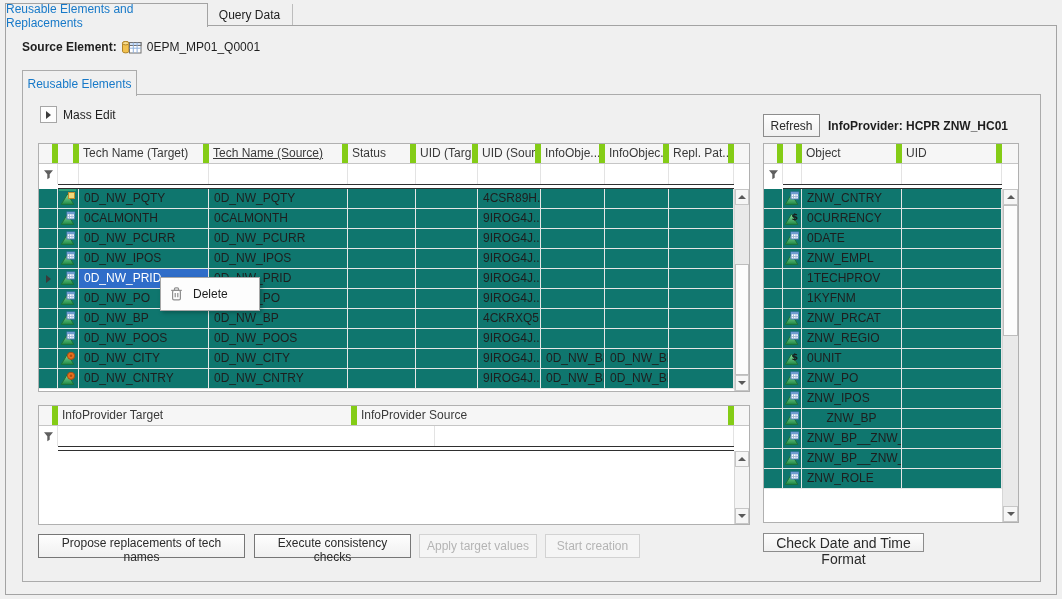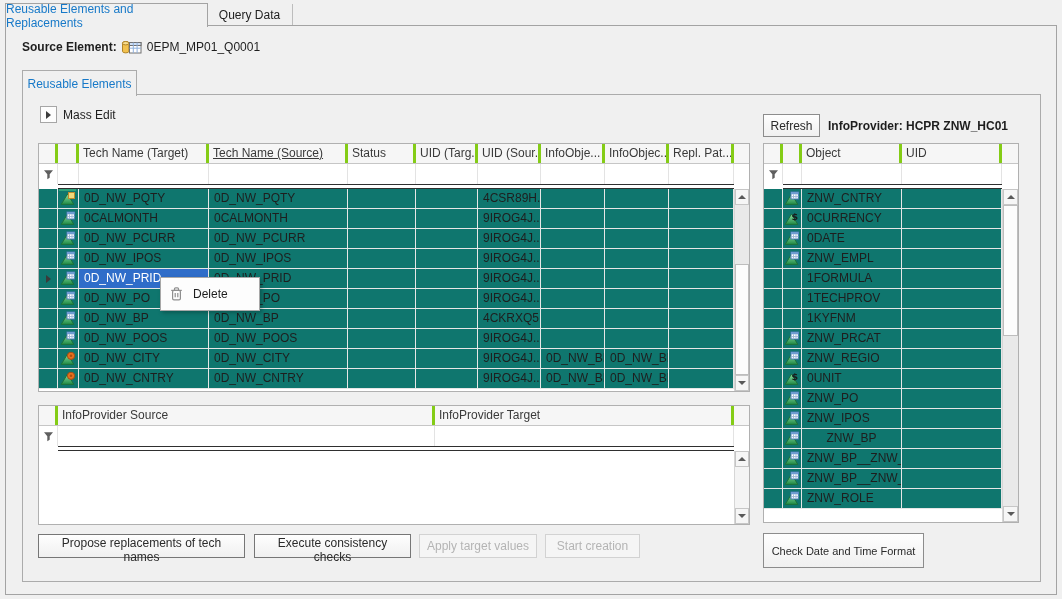--- a/index.html
+++ b/index.html
@@ -46,21 +46,21 @@
     display:inline-flex;align-items:center;justify-content:center;padding:0;
   }
   .tri-right{width:0;height:0;border-left:5px solid #3c3c3c;border-top:4px solid transparent;border-bottom:4px solid transparent}
 
   
   .grid{background:#fff;border:1px solid #b0b0b0;box-sizing:border-box;overflow:hidden;position:absolute}
   #main-grid{left:38px;top:143px;width:712px;height:249px}
   #ip-grid{left:38px;top:405px;width:712px;height:120px}
   #right-grid{left:763px;top:143px;width:256px;height:380px}
   .g-header{display:flex;height:20px;background:#f6f6f6;border-bottom:1px solid #c6c6c6;box-sizing:border-box}
-  .hc{box-sizing:border-box;border-right:3px solid #84cc16;padding:2px 4px;color:#3a3a3a;
+  .hc{box-sizing:border-box;border-right:6px solid #84cc16;padding:2px 4px;color:#3a3a3a;
       white-space:nowrap;overflow:hidden;line-height:15px}
   .g-filter{display:flex;height:20px;background:#fff;box-sizing:border-box}
   .fc{box-sizing:border-box;border-right:1px solid #e3e3e3;display:flex;align-items:center;justify-content:center}
   .g-sep{height:5px;background:#fff;border-top:1px solid #2f2f2f;border-bottom:1px solid #2f2f2f;box-sizing:border-box}
   .sep-mark{height:2px;background:#2fa179}
   .r{display:flex;height:20px;border-bottom:1px solid #e6e6e6;background:#0f766e;box-sizing:border-box}
   .c{box-sizing:border-box;border-right:1px solid #e6e6e6;padding:2px 5px;white-space:nowrap;overflow:hidden;line-height:15px}
   .ico-c{display:flex;align-items:center;justify-content:center;padding:0}
   .sel{background:#2f6dc9;color:#fff}
   .row-arrow{width:0;height:0;border-left:5px solid #3a3a3a;border-top:4px solid transparent;border-bottom:4px solid transparent}
@@ -77,23 +77,23 @@
   
   .btn{
     position:absolute;top:534px;height:24px;box-sizing:border-box;
     background:linear-gradient(#fefefe,#f0f0f0);border:1px solid #767676;
     font-family:"Liberation Sans",sans-serif;font-size:12px;color:#2a2a2a;
   }
   .btn.disabled{border:1px solid #d2d2d2;color:#b4b4b4;background:#f5f5f5}
   #refresh-btn{position:absolute;left:763px;top:114px;width:57px;height:23px;box-sizing:border-box;
     background:linear-gradient(#fefefe,#f0f0f0);border:1px solid #8c8c8c;
     font-family:"Liberation Sans",sans-serif;font-size:12px;color:#2a2a2a}
-  #check-btn{position:absolute;left:763px;top:533px;width:161px;height:35px;box-sizing:border-box;
+  #check-btn{position:absolute;left:763px;top:533px;width:161px;height:19px;box-sizing:border-box;
     background:linear-gradient(#fefefe,#f0f0f0);border:1px solid #8c8c8c;
-    font-family:"Liberation Sans",sans-serif;font-size:11px;color:#2a2a2a}
+    font-family:"Liberation Sans",sans-serif;font-size:14px;color:#2a2a2a}
   .ip-label{left:828px;top:119px;font-weight:bold}
 
   
   .ctx{
     left:160px;top:277px;width:98px;height:32px;z-index:20;
     background:#fdfdfd;border:1px solid #a8a8a8;box-shadow:2px 2px 4px rgba(0,0,0,.25);
     display:flex;align-items:center;
   }
   .ctx .mi{display:flex;align-items:center;width:100%;height:100%;cursor:default}
   .ctx .mi svg{margin:0 9px 0 8px}
@@ -389,22 +389,22 @@
       </div>
       <div class="sb-btn" style="top: 186px;">
         <span class="ad"></span>
       </div>
       <div class="sb-thumb" style="top: 75px; height: 111px;"></div>
     </div>
   </div>
 <div id="ip-grid" class="grid">
     <div class="g-header">
       <div class="hc" style="width: 19px;"></div>
+      <div class="hc" style="width: 299px;">InfoProvider Target</div>
       <div class="hc" style="width: 377px;">InfoProvider Source</div>
-      <div class="hc" style="width: 299px;">InfoProvider Target</div>
       <div class="hc" style="width: 15px; border-right: none;"></div>
     </div>
     <div class="g-filter">
       <div class="fc" style="width: 19px;">
         <svg width="11" height="11" viewBox="0 0 11 11">
           <path d="M1 1.2 h9 L6.7 5.3 v3.4 l-2.4 1.6 V5.3 Z" fill="#5f5f5f"></path>
         </svg>
       </div>
       <div class="fc" style="width: 377px;"></div>
       <div class="fc" style="width: 299px;"></div>
@@ -489,26 +489,20 @@
           <svg width="16" height="15" viewBox="0 0 16 15">
             <polygon points="7.5,3 13.8,13.4 1.2,13.4" fill="url(#gtri)" stroke="#1c703a"></polygon>
             <rect x="7" y="1" width="7.4" height="7" fill="#fff" stroke="#4a7ab5"></rect>
             <rect x="7" y="1" width="7.4" height="2.3" fill="#6f9bd1"></rect>
             <line x1="9.5" y1="3.3" x2="9.5" y2="8" stroke="#9db8d8"></line>
             <line x1="12" y1="3.3" x2="12" y2="8" stroke="#9db8d8"></line>
             <line x1="7" y1="5.6" x2="14.4" y2="5.6" stroke="#9db8d8"></line>
           </svg>
         </div>
         <div class="c" style="width: 100px;">ZNW_EMPL</div>
-        <div class="c" style="width: 100px;"></div>
-      </div>
-      <div class="r">
-        <div class="c ico-c" style="width: 19px;"></div>
-        <div class="c ico-c" style="width: 19px;"></div>
-        <div class="c" style="width: 100px;">1FORMULA</div>
         <div class="c" style="width: 100px;"></div>
       </div>
       <div class="r">
         <div class="c ico-c" style="width: 19px;"></div>
         <div class="c ico-c" style="width: 19px;"></div>
         <div class="c" style="width: 100px;">1TECHPROV</div>
         <div class="c" style="width: 100px;"></div>
       </div>
       <div class="r">
         <div class="c ico-c" style="width: 19px;"></div>

